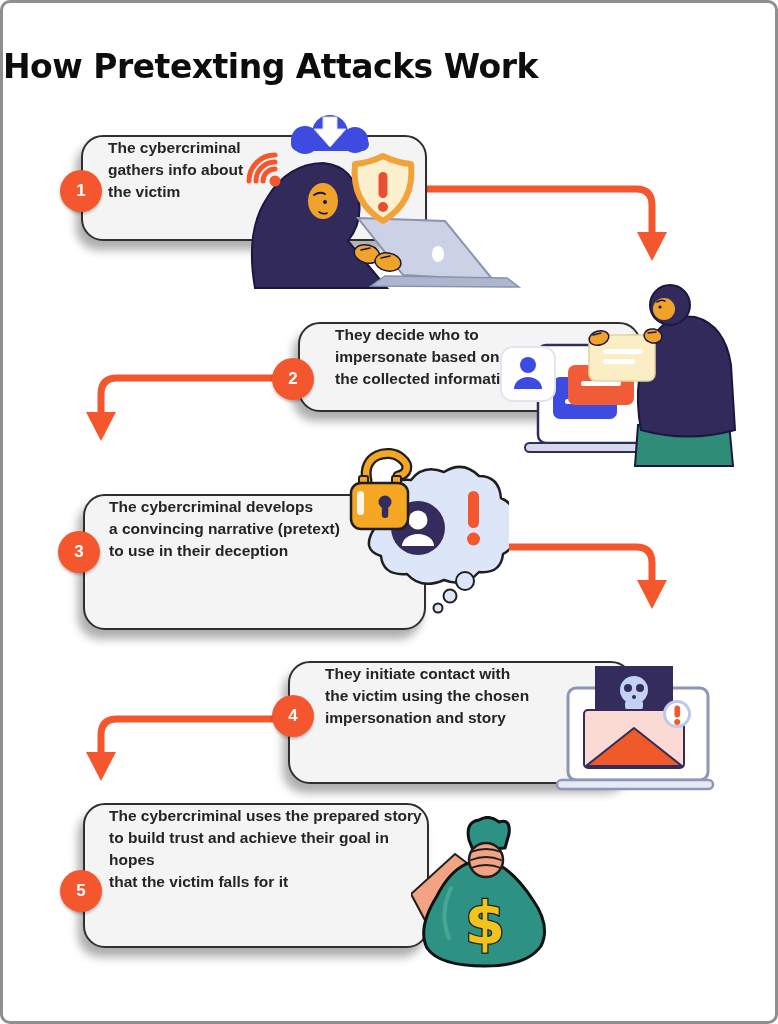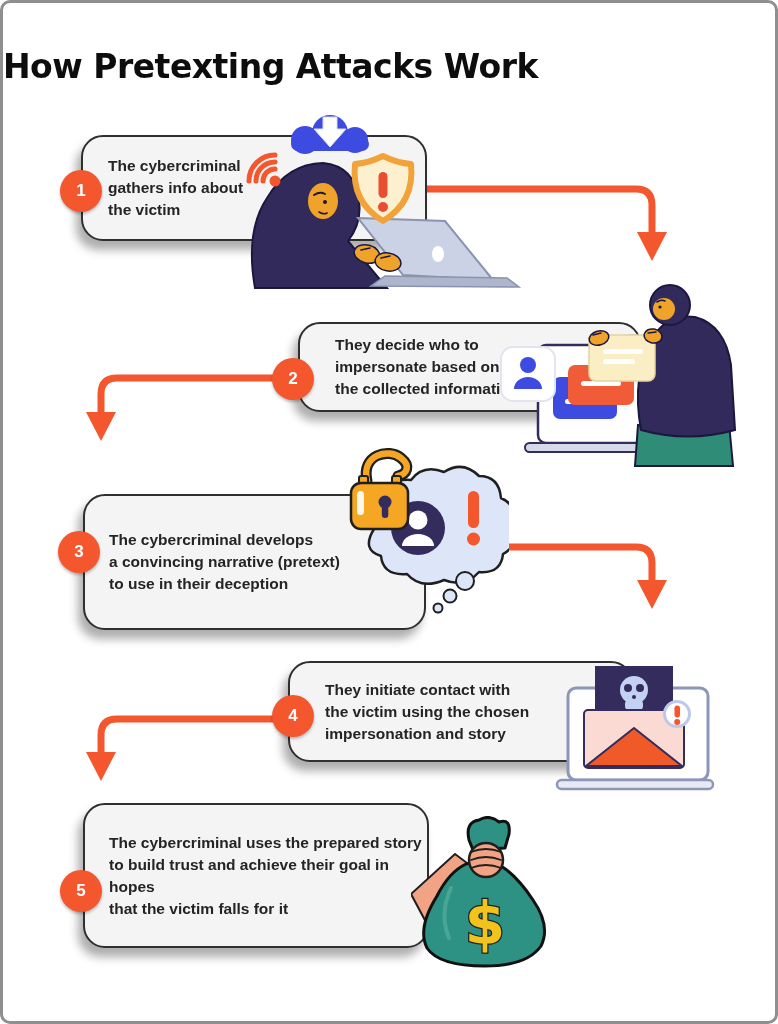--- a/index.html
+++ b/index.html
@@ -9,31 +9,31 @@
     font-family:"Liberation Sans",sans-serif;
   }
   .title{
     position:absolute;top:44px;left:0;width:100%;margin:0;
     font-family:"DejaVu Sans",sans-serif;font-weight:800;font-size:33px;
     letter-spacing:-0.5px;color:#0d0d0d;z-index:2;
   }
   .arrows{position:absolute;left:0;top:0;z-index:1;}
   .card{
     position:absolute;background:#F4F4F4;border:2px solid #2F2F2F;border-radius:22px;
-    box-shadow:-5px 9px 10px rgba(0,0,0,0.32);display:flex;align-items:center;
+    box-shadow:-5px 9px 10px rgba(0,0,0,0.32);display:flex;align-items:flex-start;
     box-sizing:border-box;z-index:2;
   }
   .card p{
     margin:0;font-size:15.5px;line-height:22px;font-weight:700;color:#242424;
     white-space:pre-line;font-family:"Liberation Sans",sans-serif;
   }
   .c1{left:78px;top:132px;width:346px;height:106px;padding-left:25px;}
   .c2{left:295px;top:319px;width:343px;height:90px;padding-left:35px;}
   .c3{left:80px;top:491px;width:343px;height:136px;padding-left:24px;}
-  .c4{left:285px;top:658px;width:345px;height:101px;padding-left:35px;}
+  .c4{left:285px;top:658px;width:345px;height:123px;padding-left:35px;}
   .c5{left:80px;top:800px;width:346px;height:145px;padding-left:24px;}
   .badge{
     position:absolute;width:42px;height:42px;border-radius:50%;background:#F4562E;
     color:#ffffff;display:flex;align-items:center;justify-content:center;
     font-size:17px;font-weight:700;z-index:6;box-shadow:0 2px 3px rgba(0,0,0,0.25);
   }
   .b1{left:57px;top:167px;}
   .b2{left:269px;top:355px;}
   .b3{left:55px;top:528px;}
   .b4{left:269px;top:692px;}

